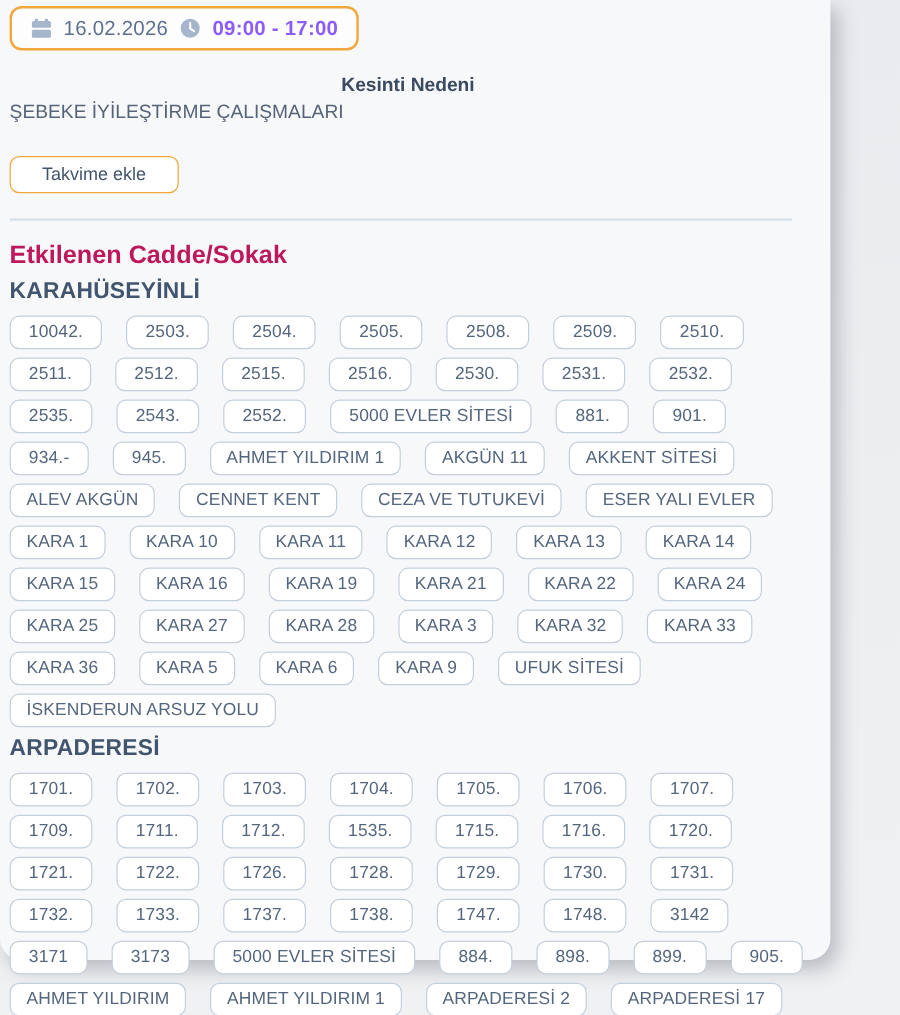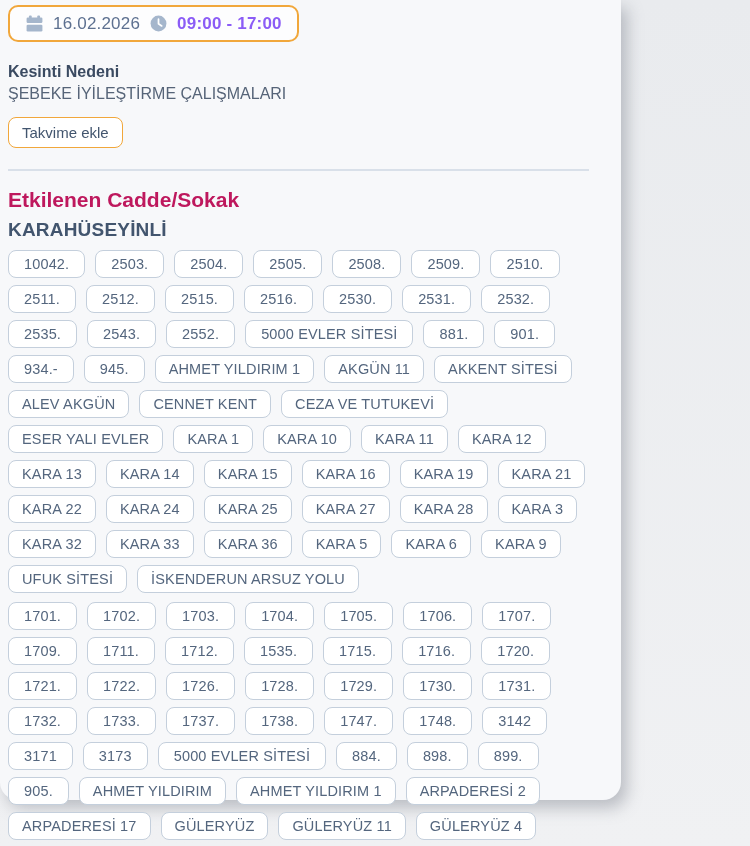--- a/index.html
+++ b/index.html
@@ -5,21 +5,21 @@
   * { margin: 0; padding: 0; box-sizing: border-box; }
   html, body {
     width: 750px; height: 846px;
     overflow: hidden;
     font-family: "Liberation Sans", "DejaVu Sans", sans-serif;
     background: linear-gradient(180deg, #e9ebee 0%, #f0f1f3 100%);
   }
   .card {
     position: absolute;
     left: 0; top: 0;
-    width: 621px;
+    width: 692px;
     height: 800px;
     background: #f7f8fa;
     border-radius: 0 0 18px 18px;
     box-shadow: 6px 8px 16px rgba(100, 106, 118, 0.38);
     padding: 5px 20px 0 8px;
   }
   
   .datetime-badge {
     display: inline-flex;
     align-items: center;
@@ -42,31 +42,32 @@
     font-weight: 700;
     color: #8b5cf6;
     letter-spacing: 0.2px;
   }
   
   .reason-label {
     margin-top: 21px;
     font-size: 16px;
     font-weight: 700;
     color: #3a4a61;
+    text-align: center;
   }
   .reason-text {
     margin-top: 4px;
     font-size: 16px;
     color: #566478;
   }
   
   .add-calendar {
-    margin-top: 14px;
+    margin-top: 27px;
     height: 31px;
-    padding: 0 13px;
+    padding: 0 26px;
     background: #ffffff;
     border: 1.5px solid #f1a73b;
     border-radius: 8px;
     font-family: inherit;
     font-size: 15px;
     color: #42556e;
     cursor: pointer;
   }
   .divider {
     border: none;
@@ -85,21 +86,21 @@
     font-size: 19px;
     font-weight: 700;
     color: #42556e;
     letter-spacing: 0.2px;
     margin-top: 3px;
   }
   .chips {
     margin-top: 9px;
     display: flex;
     flex-wrap: wrap;
-    gap: 7px 10px;
+    gap: 7px 20px;
     max-width: 707px;
   }
   .chip {
     display: inline-flex;
     align-items: center;
     justify-content: center;
     height: 28px;
     padding: 0 13px;
     background: #ffffff;
     border: 1px solid #c4cfdc;
@@ -197,20 +198,21 @@
           <span class="chip">KARA 33</span>
           <span class="chip">KARA 36</span>
           <span class="chip">KARA 5</span>
           <span class="chip">KARA 6</span>
           <span class="chip">KARA 9</span>
           <span class="chip">UFUK SİTESİ</span>
           <span class="chip">İSKENDERUN ARSUZ YOLU</span>
         </div>
       </div>
       <div class="group">
+        <div class="group-name">ARPADERESİ</div>
         <div class="chips">
           <span class="chip numeric">1701.</span>
           <span class="chip numeric">1702.</span>
           <span class="chip numeric">1703.</span>
           <span class="chip numeric">1704.</span>
           <span class="chip numeric">1705.</span>
           <span class="chip numeric">1706.</span>
           <span class="chip numeric">1707.</span>
           <span class="chip numeric">1709.</span>
           <span class="chip numeric">1711.</span>

